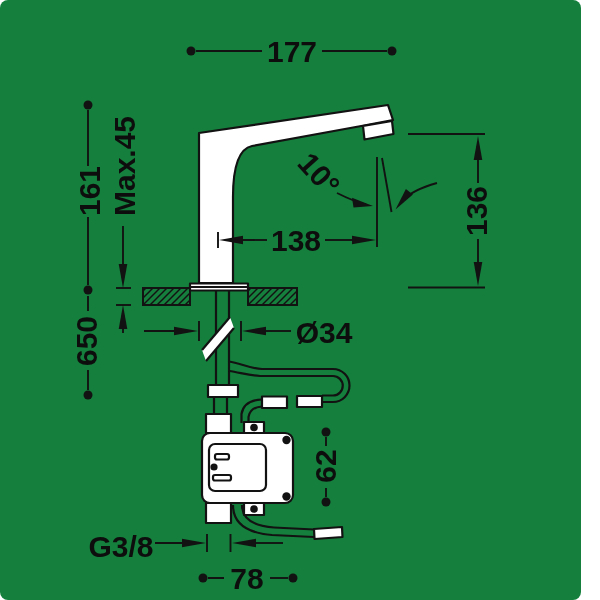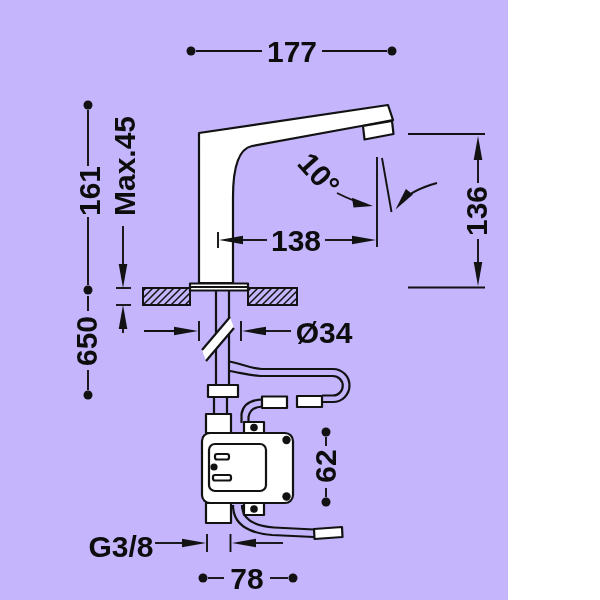--- a/index.html
+++ b/index.html
@@ -1,18 +1,18 @@
 <!DOCTYPE html>
 <html><head>
 <meta charset="utf-8">
 <style>
   html,body{margin:0;padding:0;background:#ffffff;}
   .stage{
-    width:508px;height:600px;position:relative;background:#c4b5fd;
-    font-family:"Liberation Sans",sans-serif;overflow:hidden;
+    width:581px;height:600px;position:relative;background:#15803d;
+    font-family:"Liberation Sans",sans-serif;overflow:hidden;border-radius:8px;
   }
   svg{display:block;}
   .obj{fill:none;stroke:#121212;stroke-width:2.2;stroke-linejoin:round;}
   .objw{fill:#ffffff;stroke:#121212;stroke-width:2.2;stroke-linejoin:round;}
   .dim{fill:none;stroke:#121212;stroke-width:1.9;}
   .arr{fill:#121212;stroke:none;}
   .dot{fill:#121212;stroke:none;}
   .dim-text{
     font-family:"Liberation Sans",sans-serif;
     font-weight:700;font-size:30px;fill:#0d0d0d;

